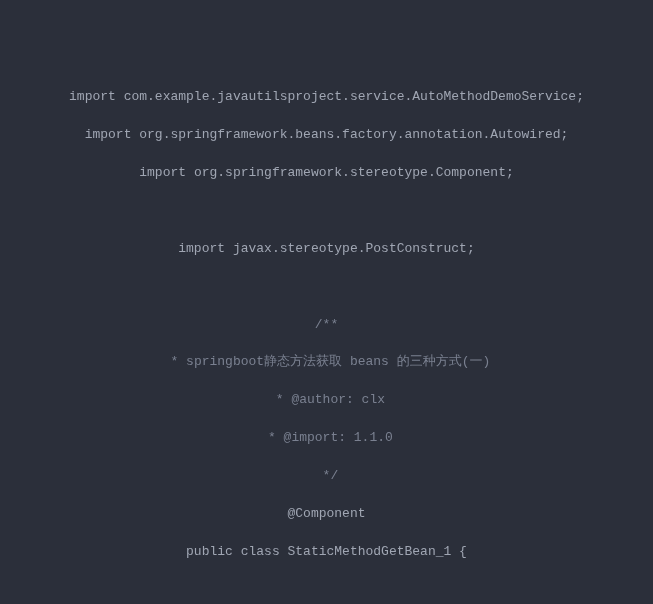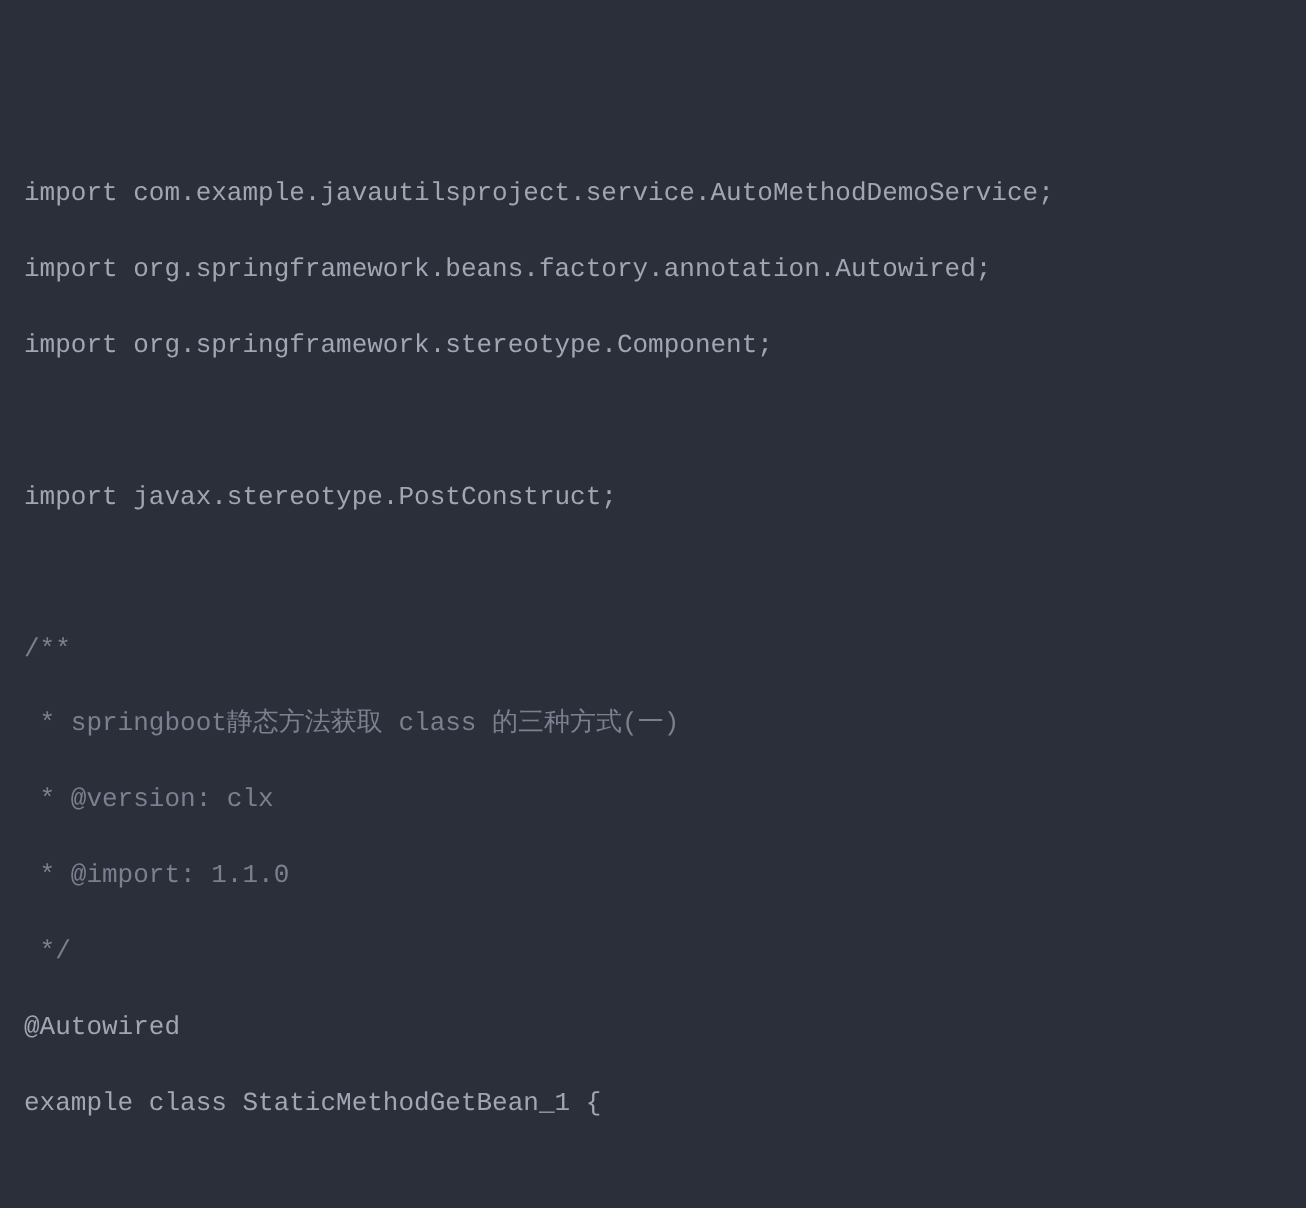--- a/index.html
+++ b/index.html
@@ -8,41 +8,41 @@
       font-family: 'Courier New', Consolas, monospace;
       font-size: 13px;
       line-height: 1.46;
       color: #a0a6b3;
       padding: 12px;
       width: 653px;
       height: 604px;
       overflow: hidden;
       white-space: pre;
     }
-    .code-line { display: block; }
+    .code-line { display: block; text-align: center; }
     .comment { color: #7a8090; }
   </style>
 </head>
 <body>
 
 
 
 <span class="code-line"><span>import</span><span> com.example.javautilsproject.service.AutoMethodDemoService;</span></span>
 <span class="code-line"><span>import</span><span> org.springframework.beans.factory.annotation.Autowired;</span></span>
 <span class="code-line"><span>import</span><span> org.springframework.stereotype.Component;</span></span>
 <span class="code-line"> </span>
 <span class="code-line"><span>import</span><span> javax.stereotype.PostConstruct;</span></span>
 <span class="code-line"> </span>
 <span class="code-line comment">/**</span>
-<span class="code-line comment"> * springboot静态方法获取 class 的三种方式(一)</span>
-<span class="code-line comment"> * @version: clx</span>
+<span class="code-line comment"> * springboot静态方法获取 beans 的三种方式(一)</span>
+<span class="code-line comment"> * @author: clx</span>
 <span class="code-line comment"> * @import: 1.1.0</span>
 <span class="code-line comment"> */</span>
-<span class="code-line">@Autowired</span>
-<span class="code-line"><span>example class</span><span> StaticMethodGetBean_1 {</span></span>
+<span class="code-line">@Component</span>
+<span class="code-line"><span>public class</span><span> StaticMethodGetBean_1 {</span></span>
 <span class="code-line"> </span>
 
 
 
 
 
 
 
 
 

